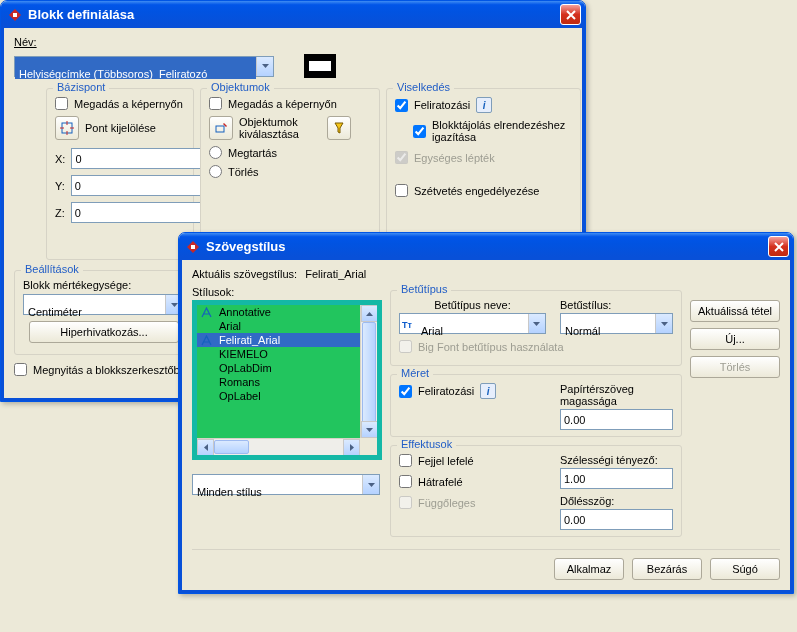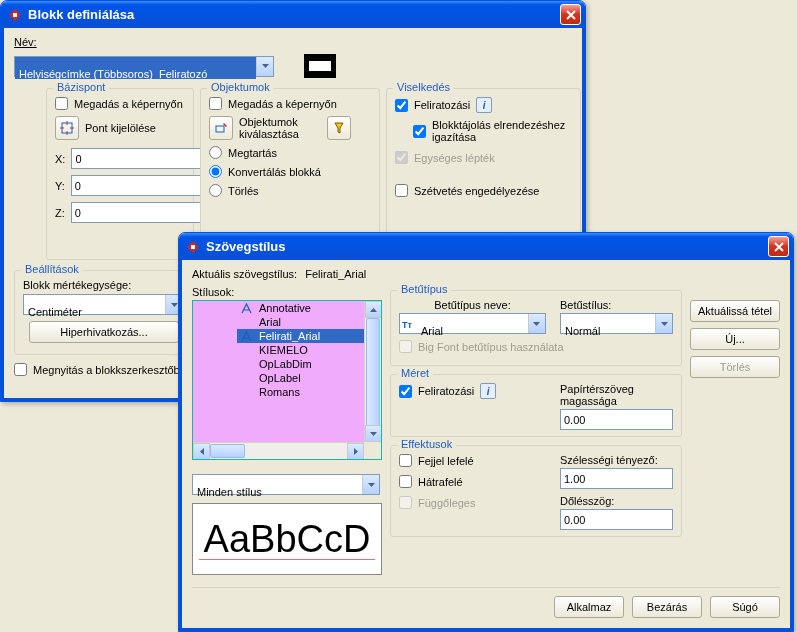--- a/index.html
+++ b/index.html
@@ -96,25 +96,24 @@
   .dropdown-arrow {
     width: 17px; height: 19px;
     border-left: 1px solid #c8c8c8;
     background: linear-gradient(#dbeaff,#b5d2ff);
     display:flex; align-items:center; justify-content:center;
   }
   .combo { display:flex; align-items:stretch; padding:0; }
   .combo .combo-text { flex:1; padding:11px 4px; white-space: nowrap; overflow:hidden; text-overflow: ellipsis;}
   .combo.selected .combo-text { background:#316ac5; color:#fff; }
   .listbox {
-    border:1px solid #14b8a6;
-    background:#f0abfc;
+    border:5px solid #14b8a6;
+    background:#22c55e;
     overflow:hidden;
     position:relative;
-    padding-left:44px;
   }
   .listbox .item { padding:1px 4px 1px 22px; position:relative; cursor:default; }
   .listbox .item.sel { background:#316ac5; color:#fff; }
   .listbox .item .anno {
     position:absolute; left:4px; top:2px; width:12px; height:12px;
     color:#1560bd;
   }
   .scroll-v {
     position:absolute; right:0; top:0; bottom:17px; width:17px;
     background:#efeeea;
@@ -246,24 +245,20 @@
             <svg width="14" height="14" viewBox="0 0 14 14">
                 <path d="M3 2 h8 l-3 5 v5 l-2-1 v-4 z" fill="#f5c518" stroke="#7a5b00"></path>
               </svg>
           </div>
         </div>
         <div class="row" style="margin-top:4px;">
           <input type="radio" name="objopt" class="radio" style="">
           <span>Megtartás</span>
         </div>
         <div class="row">
-          <input type="radio" name="objopt" class="radio" checked="" style="">
-          <span>Konvertálás blokká</span>
-        </div>
-        <div class="row">
           <input type="radio" name="objopt" class="radio" style="">
           <span>Törlés</span>
         </div>
       </div>
 
       <div class="fieldset" style="height:172px;">
         <span class="legend">Viselkedés</span>
         <div class="row">
           <input type="checkbox" checked="" style="">
           <span>Feliratozási</span>
@@ -340,22 +335,22 @@
 
           <div class="item"><span class="anno"><svg width="11" height="11" viewBox="0 0 11 11">
                   <path d="M1 10 L5.5 1 L10 10 M3 7 H8" stroke="#1560bd" fill="none" stroke-width="1.2"></path>
                 </svg></span><span>Annotative</span></div>
             <div class="item"><span>Arial</span></div>
             <div class="item sel"><span class="anno"><svg width="11" height="11" viewBox="0 0 11 11">
                   <path d="M1 10 L5.5 1 L10 10 M3 7 H8" stroke="#1560bd" fill="none" stroke-width="1.2"></path>
                 </svg></span><span>Felirati_Arial</span></div>
             <div class="item"><span>KIEMELO</span></div>
             <div class="item"><span>OpLabDim</span></div>
+            <div class="item"><span>Romans</span></div>
             <div class="item"><span>OpLabel</span></div>
-            <div class="item"><span>Romans</span></div>
             <div class="scroll-v">
             <div class="arrow" style="top:0;">
               <svg width="7" height="4" viewBox="0 0 7 4">
                   <polygon points="3.5,0 7,4 0,4" fill="#4b6184"></polygon>
                 </svg>
             </div>
             <div class="thumb" style="top:17px; height:110px;"></div>
             <div class="arrow" style="bottom:0;">
               <svg width="7" height="4" viewBox="0 0 7 4">
                   <polygon points="0,0 7,0 3.5,4" fill="#4b6184"></polygon>
@@ -380,24 +375,20 @@
 
         <div class="combo" style="width:188px; margin-top:14px;">
           <div class="combo-text">Minden stílus</div>
           <div class="dropdown-arrow">
             <svg width="7" height="4" viewBox="0 0 7 4">
                 <polygon points="0,0 7,0 3.5,4" fill="#4b6184"></polygon>
               </svg>
           </div>
         </div>
 
-        <div class="preview" style="margin-top:8px;">
-          <span>AaBbCcD</span>
-          <div class="baseline"></div>
-        </div>
       </div>
 
       <div style="flex:1;">
 
         <div class="fieldset">
           <span class="legend">Betűtípus</span>
           <div style="display:flex; gap:14px;">
             <div style="flex:1.3;">
               <div style="margin-bottom:2px;text-align:center;">Betűtípus neve:</div>
               <div class="combo">

